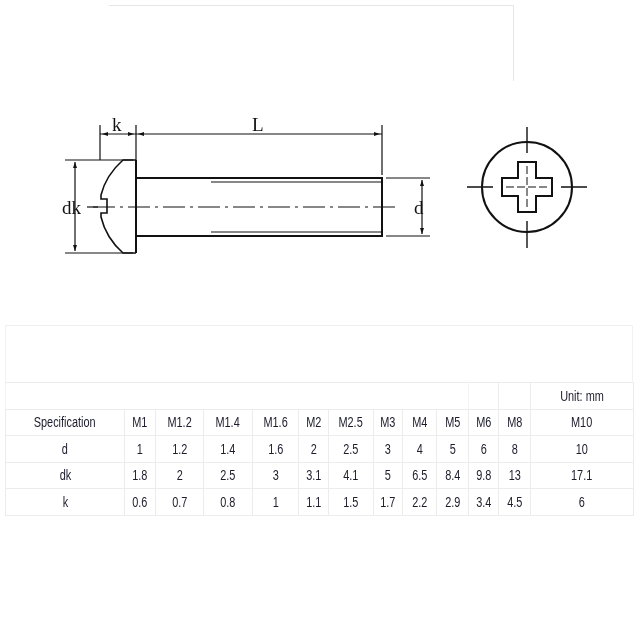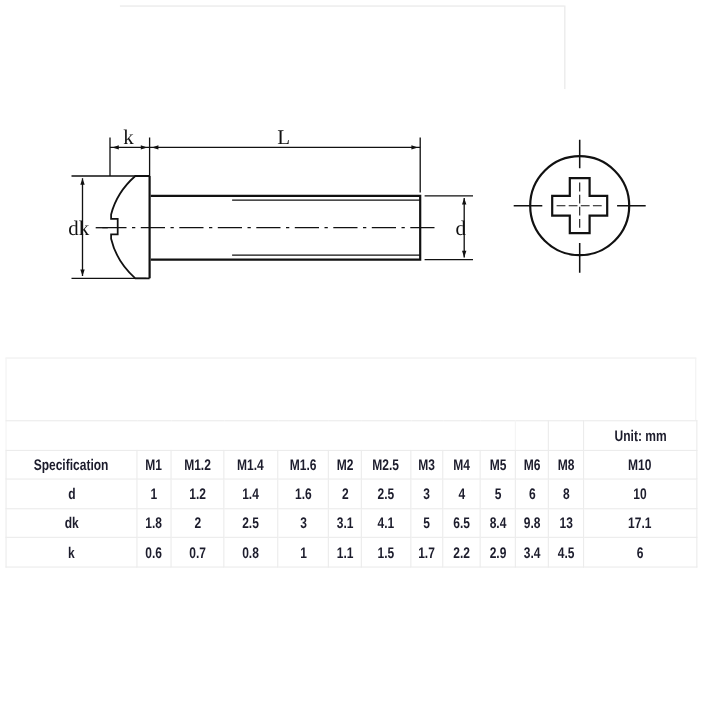--- a/index.html
+++ b/index.html
@@ -1,21 +1,21 @@
 <!DOCTYPE html>
 <html><head>
 <meta charset="utf-8">
 <style>
   html, body { margin:0; padding:0; background:#ffffff; }
   body { width:640px; height:640px; position:relative; overflow:hidden;
          font-family:"Liberation Sans", sans-serif; color:#1a1a2e; }
   .frame-top { position:absolute; left:109px; top:5px; width:404px; height:1px; background:#e6e6e6; }
   .frame-right { position:absolute; left:513px; top:5px; width:1px; height:76px; background:#e6e6e6; }
   .drawing { position:absolute; left:0; top:0; width:640px; height:300px; }
-  .tbl-wrap { position:absolute; left:5px; top:325px; width:628px;font-weight:bold; }
+  .tbl-wrap { position:absolute; left:5px; top:325px; width:628px; }
   .top-box { height:56px; border-top:1px solid #eeeeee; border-left:1px solid #f2f2f2; border-right:1px solid #f2f2f2; }
   table { border-collapse:collapse; width:628px; table-layout:fixed; font-family:"Liberation Sans Narrow","Liberation Sans", sans-serif; }
   td { border:1px solid #ececec; text-align:center; font-size:14px; height:25.5px; padding:0; color:#1c1c2c; transform-origin:center; }
   td span { display:inline-block; transform:scaleX(0.78); }
   tr.unit td { border-left-color:#f4f4f4; }
 </style>
 </head>
 <body>
 
 <div class="frame-top"></div>

